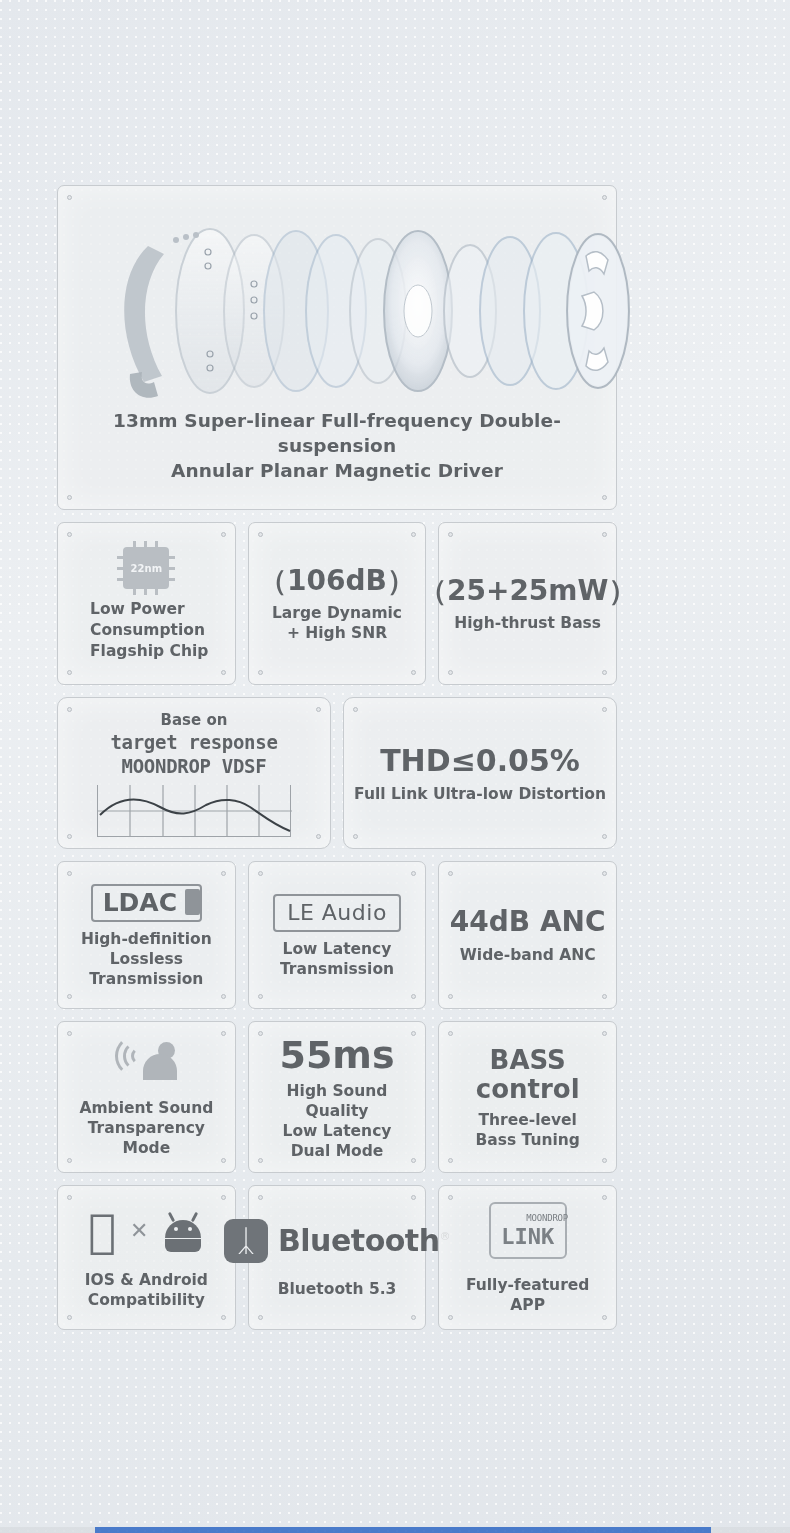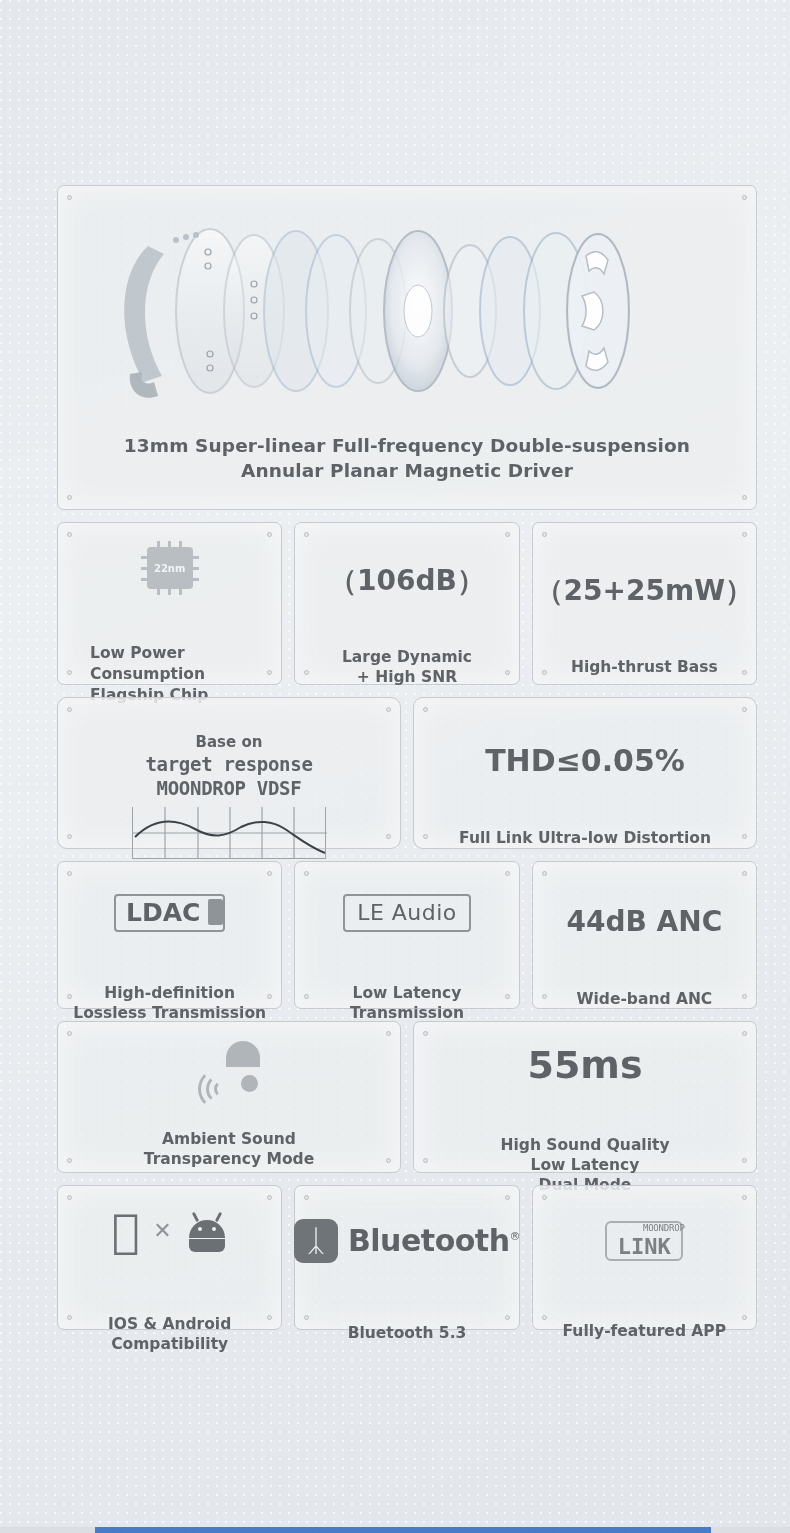--- a/index.html
+++ b/index.html
@@ -21,21 +21,21 @@
   .page {
     position: relative;
     width: 790px;
     height: 1533px;
     padding: 0;
   }
   .sheet {
     position: absolute;
     left: 57px;
     top: 185px;
-    width: 700px;
+    width: 560px;
   }
 
   
   .card {
     position: relative;
     background: rgba(236,238,240,0.78);
     border: 1px solid #c7cbcf;
     border-radius: 7px;
     box-shadow: inset 0 0 34px rgba(255,255,255,0.55);
   }
@@ -83,21 +83,20 @@
   .cell {
     flex: 1 1 0;
     min-width: 0;
     position: relative;
     padding: 16px 10px 14px;
     display: flex;
     flex-direction: column;
     align-items: center;
     justify-content: center;
     text-align: center;
-    gap: 44px;
   }
   .cell.w2 { flex: 1.03 1 0; border-radius: 10px; }
 
   .r-feat  .cell { height: 163px; }
   .r-vdsf  .cell { height: 152px; }
   .r-ldac  .cell { height: 148px; }
   .r-amb   .cell { height: 152px; }
   .r-os    .cell { height: 145px; }
 
   .big {
@@ -548,20 +547,33 @@
             <i class="br"></i>
         </span>
         <div class="big" style="font-size:38px">55ms</div>
         <div class="sub tight">
           <div>High Sound Quality</div>
           <div>Low Latency</div>
           <div>Dual Mode</div>
         </div>
       </div>
 
+      <div class="card cell">
+        <span class="corners">
+          <i class="tl"></i>
+            <i class="tr"></i>
+            <i class="bl"></i>
+            <i class="br"></i>
+        </span>
+        <div class="big" style="font-size:26px">BASS control</div>
+        <div class="sub">
+          <div>Three-level</div>
+          <div>Bass Tuning</div>
+        </div>
+      </div>
     </div>
 
     <div class="row r-os">
       <div class="card cell">
         <span class="corners">
           <i class="tl"></i>
             <i class="tr"></i>
             <i class="bl"></i>
             <i class="br"></i>
         </span>

